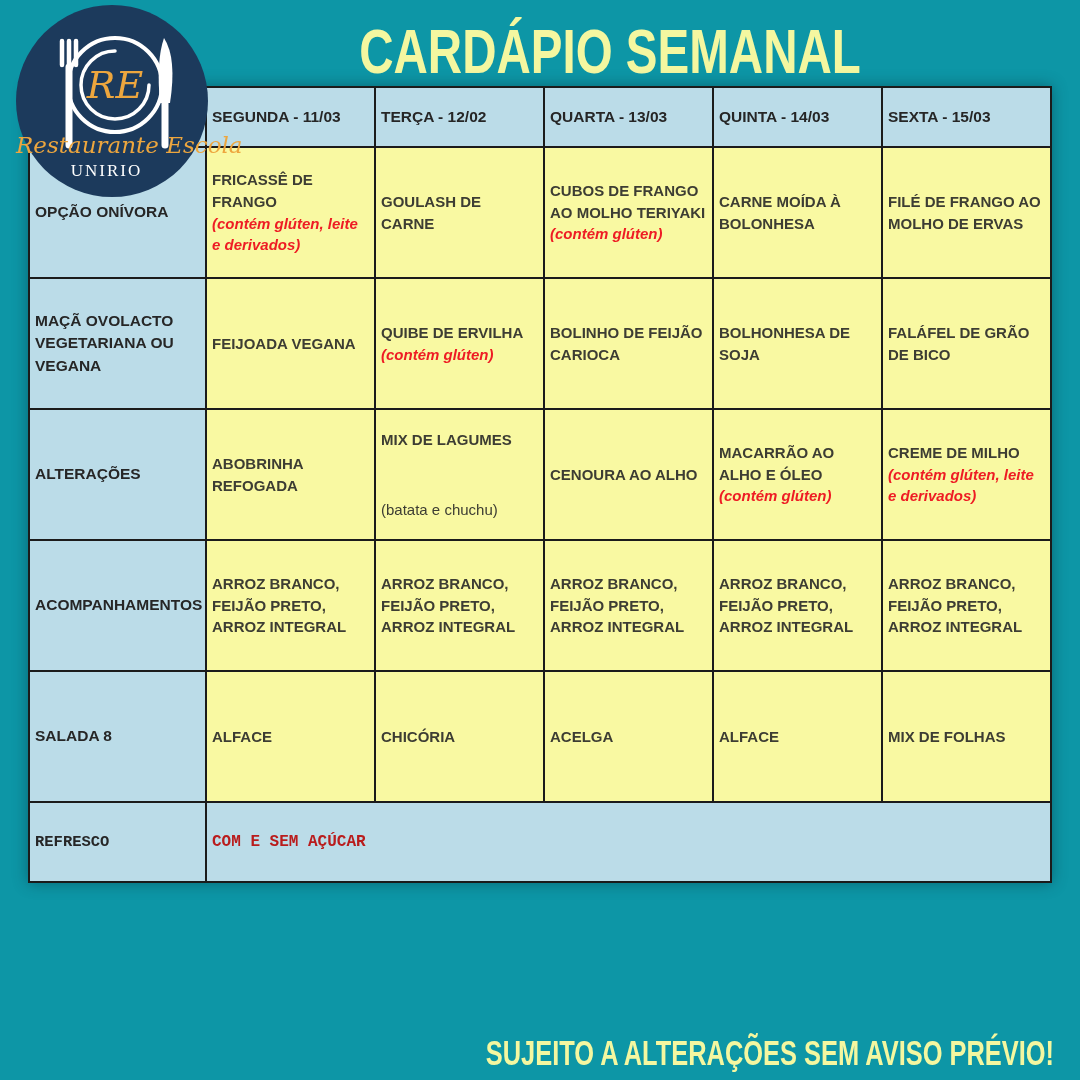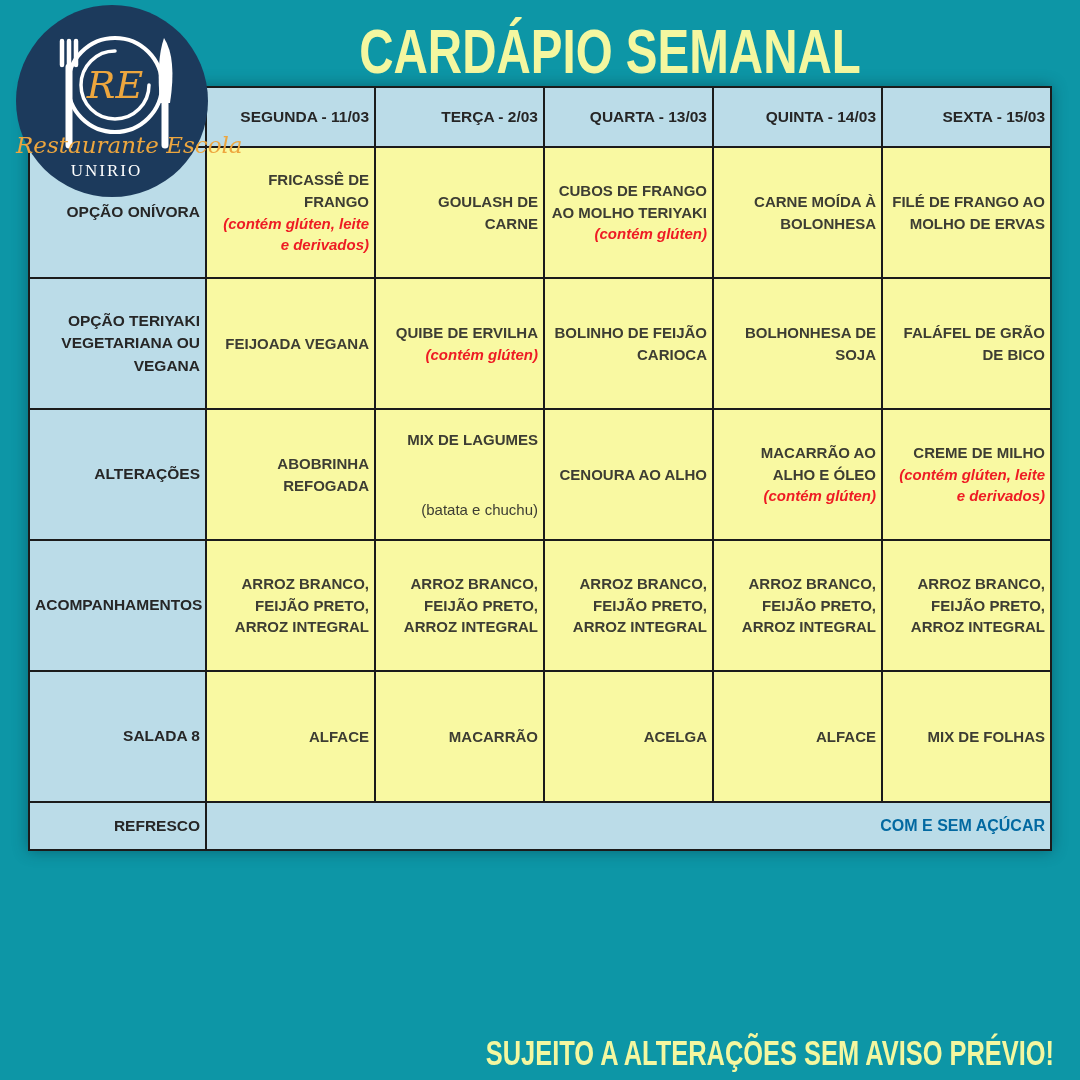--- a/index.html
+++ b/index.html
@@ -34,32 +34,32 @@
     font-family:"Liberation Serif",serif;font-size:17px;letter-spacing:2px;color:#ffffff;
   }
   
   .menu-table{
     position:absolute;left:28px;top:86px;width:1024px;
     border-collapse:collapse;table-layout:fixed;
     box-shadow:0 0 14px rgba(0,45,55,0.45);
   }
   .menu-table td{
     border:2px solid var(--grid-border);
-    text-align:right;vertical-align:middle;padding:3px 5px;
+    text-align:left;vertical-align:middle;padding:3px 5px;
   }
   .blue{background:var(--cell-blue);}
   .yellow{background:var(--cell-yellow);}
   tr.head-row{height:60px;}
   tr.menu-row{height:131px;}
-  tr.beverage-row{height:48px;}
+  tr.beverage-row{height:80px;font-family:Liberation Mono, monospace;}
   .day-header,.row-label{font-weight:bold;font-size:15.5px;color:#262626;line-height:1.45;}
   .dish{font-weight:bold;font-size:15px;color:var(--text-dark);line-height:1.45;}
   .allergen{font-weight:bold;font-style:italic;font-size:15px;color:var(--allergen-red);line-height:1.45;}
   .detail{font-size:15px;color:var(--text-dark);line-height:1.45;margin-top:48px;}
-  .beverage-value{font-weight:bold;font-size:16px;color:#0369a1;}
+  .beverage-value{font-weight:bold;font-size:16px;color:#b91c1c;}
   
   .footer-notice{
     position:absolute;right:26px;bottom:6px;
     font-weight:bold;font-size:31px;color:var(--accent-yellow-text);
     transform:scale(0.82,1.15);transform-origin:right bottom;white-space:nowrap;
   }
 </style>
 </head>
 <body>
 
@@ -88,21 +88,21 @@
       <col>
       <col>
       <col>
       <col>
       <col>
     </colgroup>
   <tbody>
   <tr class="head-row">
     <td class="blue"></td>
     <td class="blue day-header">SEGUNDA - 11/03</td>
-    <td class="blue day-header">TERÇA - 2/03</td>
+    <td class="blue day-header">TERÇA - 12/02</td>
     <td class="blue day-header">QUARTA - 13/03</td>
     <td class="blue day-header">QUINTA - 14/03</td>
     <td class="blue day-header">SEXTA - 15/03</td>
   </tr>
 
   <tr class="menu-row">
     <td class="blue row-label">OPÇÃO ONÍVORA</td>
     <td class="yellow">
       <div class="dish">FRICASSÊ DE FRANGO</div>
       <div class="allergen">(contém glúten, leite e derivados)</div>
@@ -116,21 +116,21 @@
     </td>
     <td class="yellow">
       <div class="dish">CARNE MOÍDA À BOLONHESA</div>
     </td>
     <td class="yellow">
       <div class="dish">FILÉ DE FRANGO AO MOLHO DE ERVAS</div>
     </td>
   </tr>
 
   <tr class="menu-row">
-    <td class="blue row-label">OPÇÃO TERIYAKI VEGETARIANA OU VEGANA</td>
+    <td class="blue row-label">MAÇÃ OVOLACTO VEGETARIANA OU VEGANA</td>
     <td class="yellow">
       <div class="dish">FEIJOADA VEGANA</div>
     </td>
     <td class="yellow">
       <div class="dish">QUIBE DE ERVILHA</div>
       <div class="allergen">(contém glúten)</div>
     </td>
     <td class="yellow">
       <div class="dish">BOLINHO DE FEIJÃO CARIOCA</div>
     </td>
@@ -182,21 +182,21 @@
       <div class="dish">ARROZ BRANCO, FEIJÃO PRETO, ARROZ INTEGRAL</div>
     </td>
   </tr>
 
   <tr class="menu-row">
     <td class="blue row-label">SALADA 8</td>
     <td class="yellow">
       <div class="dish">ALFACE</div>
     </td>
     <td class="yellow">
-      <div class="dish">MACARRÃO</div>
+      <div class="dish">CHICÓRIA</div>
     </td>
     <td class="yellow">
       <div class="dish">ACELGA</div>
     </td>
     <td class="yellow">
       <div class="dish">ALFACE</div>
     </td>
     <td class="yellow">
       <div class="dish">MIX DE FOLHAS</div>
     </td>

